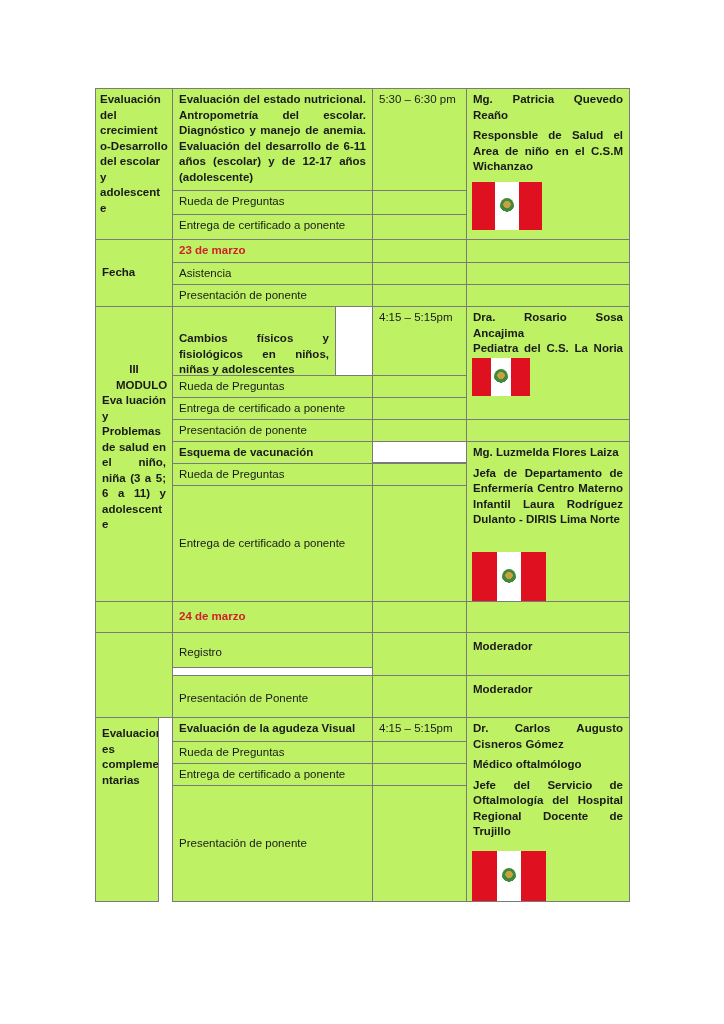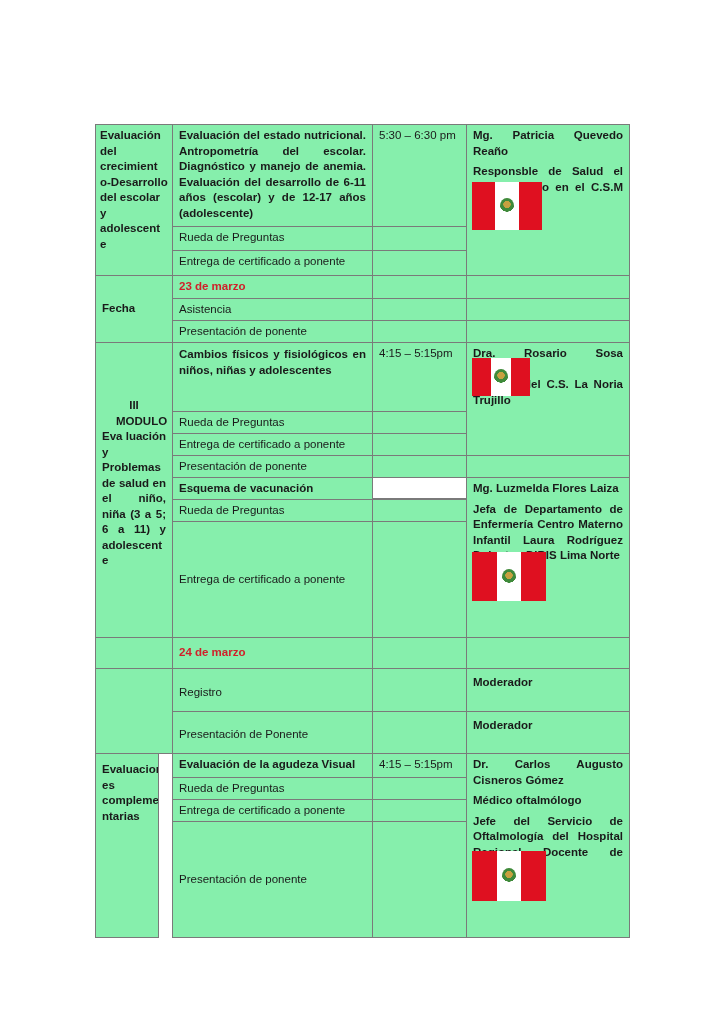--- a/index.html
+++ b/index.html
@@ -1,19 +1,19 @@
 <!DOCTYPE html>
 <html><head>
 <meta charset="utf-8">
 <style>
   html, body { margin:0; padding:0; background:#ffffff; }
   body { width:724px; height:1024px; position:relative; overflow:hidden;
          font-family:"Liberation Sans", "DejaVu Sans", sans-serif; color:#1a1a1a; }
   .cell { position:absolute; box-sizing:border-box; border:1px solid #7a7a7a;
-          background:#86efac; padding:3px 6px; font-size:11.5px; line-height:15.5px; overflow:hidden;margin-top:36px; }
+          background:#bef264; padding:3px 6px; font-size:11.5px; line-height:15.5px; overflow:hidden; }
   .b { font-weight:bold; }
   .red { color:#d0202a; font-weight:bold; }
   .just { text-align:justify; }
   .center { text-align:center; }
   .vmid { display:flex; align-items:center;text-align:center; }
   .para { margin:0 0 5px 0; }
   .flag { position:absolute; display:flex; width:70px; height:48px; }
   .flag .r { flex:1; background:#df1020; }
   .flag .w { flex:1; background:#fff; display:flex; align-items:center; justify-content:center; }
   .crest { width:14px; height:16px; border-radius:50% 50% 45% 45%;
@@ -70,21 +70,21 @@
     <span>Presentación de ponente</span>
   </div>
   <div class="cell" style="left:372px;top:284px;width:95px;height:23px;"></div>
   <div class="cell" style="left:466px;top:284px;width:164px;height:23px;"></div>
 
   <div class="cell b" style="left:95px;top:306px;width:78px;height:296px;padding-top:55px;">
     <div class="center" style="padding:0 14px;">III MODULO</div>
     <div class="just" style="text-align-last:left;">Eva luación y Problemas de salud en el niño, niña (3 a 5; 6 a 11) y adolescent e</div>
   </div>
 
-  <div class="cell b just" style="left:172px;top:306px;width:201px;height:70px;padding-top:4px;">
+  <div class="cell b just" style="left:172px;top:306px;width:164px;height:70px;padding-top:24px;">
     <span>Cambios físicos y fisiológicos en niños, niñas y adolescentes</span>
   </div>
   <div class="cell" style="left:372px;top:306px;width:95px;height:70px;">
     <span>4:15 – 5:15pm</span>
   </div>
   <div class="cell b just" style="left:466px;top:306px;width:164px;height:114px;">
     <div>Dra. Rosario Sosa Ancajima</div>
     <div>Pediatra del C.S. La Noria Trujillo</div>
   </div>
   <div class="flag" style="left:472px;top:358px;width:58px;height:38px;">
@@ -137,21 +137,21 @@
   <div class="cell" style="left:372px;top:485px;width:95px;height:117px;"></div>
 
   <div class="cell" style="left:95px;top:601px;width:78px;height:32px;"></div>
   <div class="cell red vmid" style="left:172px;top:601px;width:201px;height:32px;">
     <span>24 de marzo</span>
   </div>
   <div class="cell" style="left:372px;top:601px;width:95px;height:32px;"></div>
   <div class="cell" style="left:466px;top:601px;width:164px;height:32px;"></div>
 
   <div class="cell" style="left:95px;top:632px;width:78px;height:86px;"></div>
-  <div class="cell vmid" style="left:172px;top:632px;width:201px;height:44px;padding-top:8px;">
+  <div class="cell vmid" style="left:172px;top:632px;width:201px;height:36px;padding-top:8px;">
     <span>Registro</span>
   </div>
   <div class="cell" style="left:372px;top:632px;width:95px;height:44px;"></div>
   <div class="cell b" style="left:466px;top:632px;width:164px;height:44px;padding-top:6px;">
     <span>Moderador</span>
   </div>
   <div class="cell vmid" style="left:172px;top:675px;width:201px;height:43px;padding-top:8px;">
     <span>Presentación de Ponente</span>
   </div>
   <div class="cell" style="left:372px;top:675px;width:95px;height:43px;"></div>

